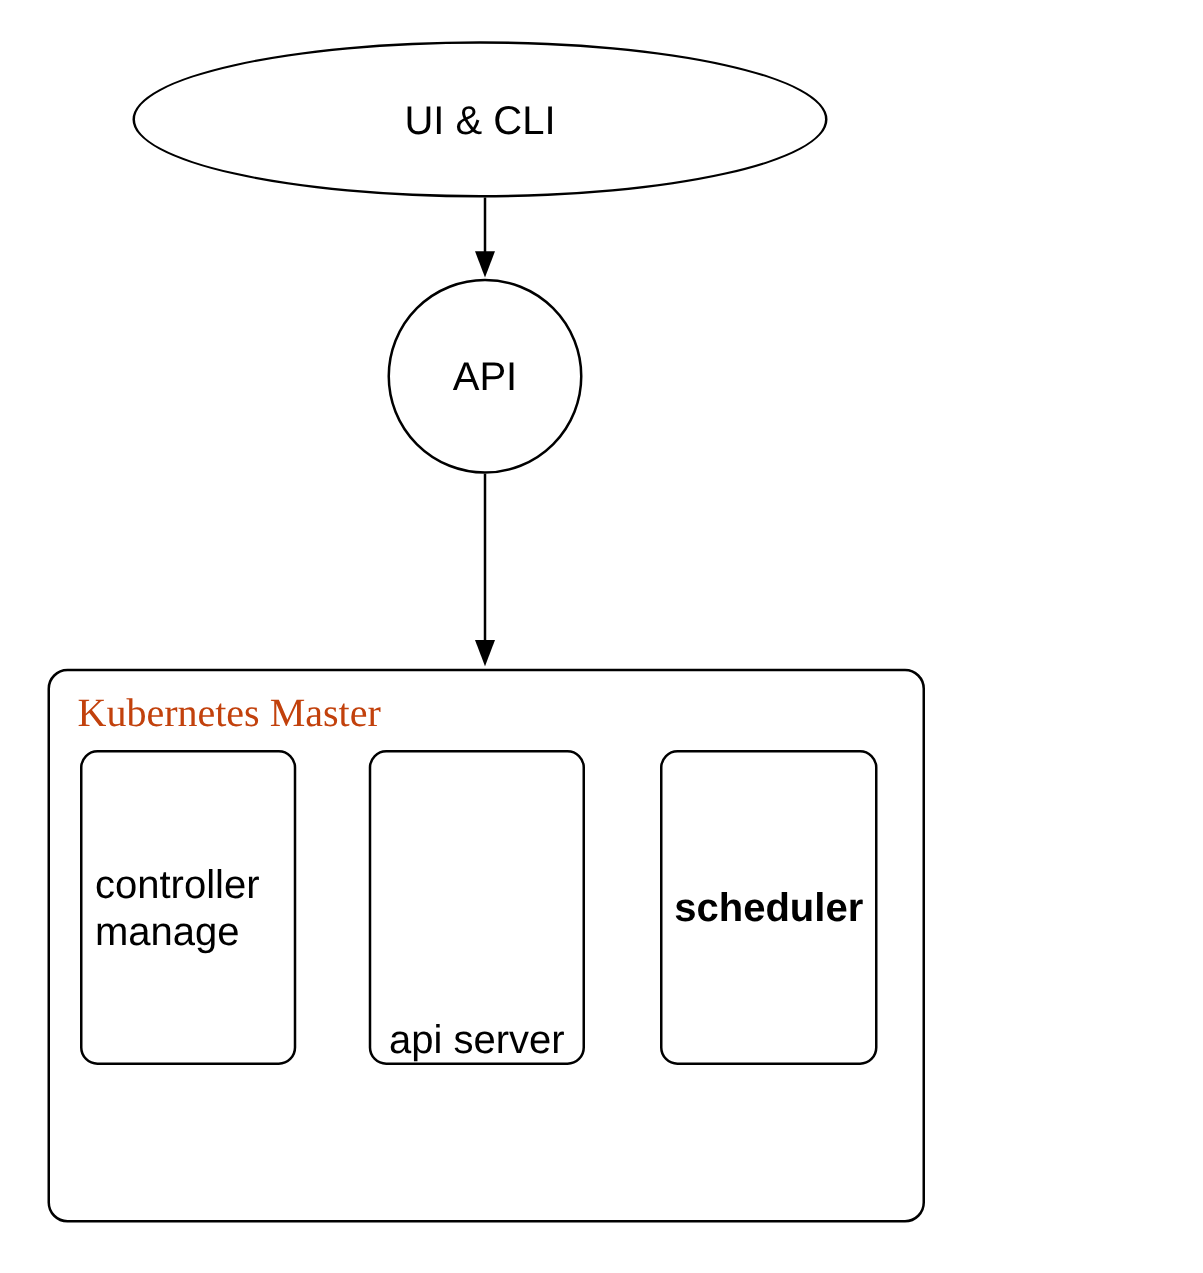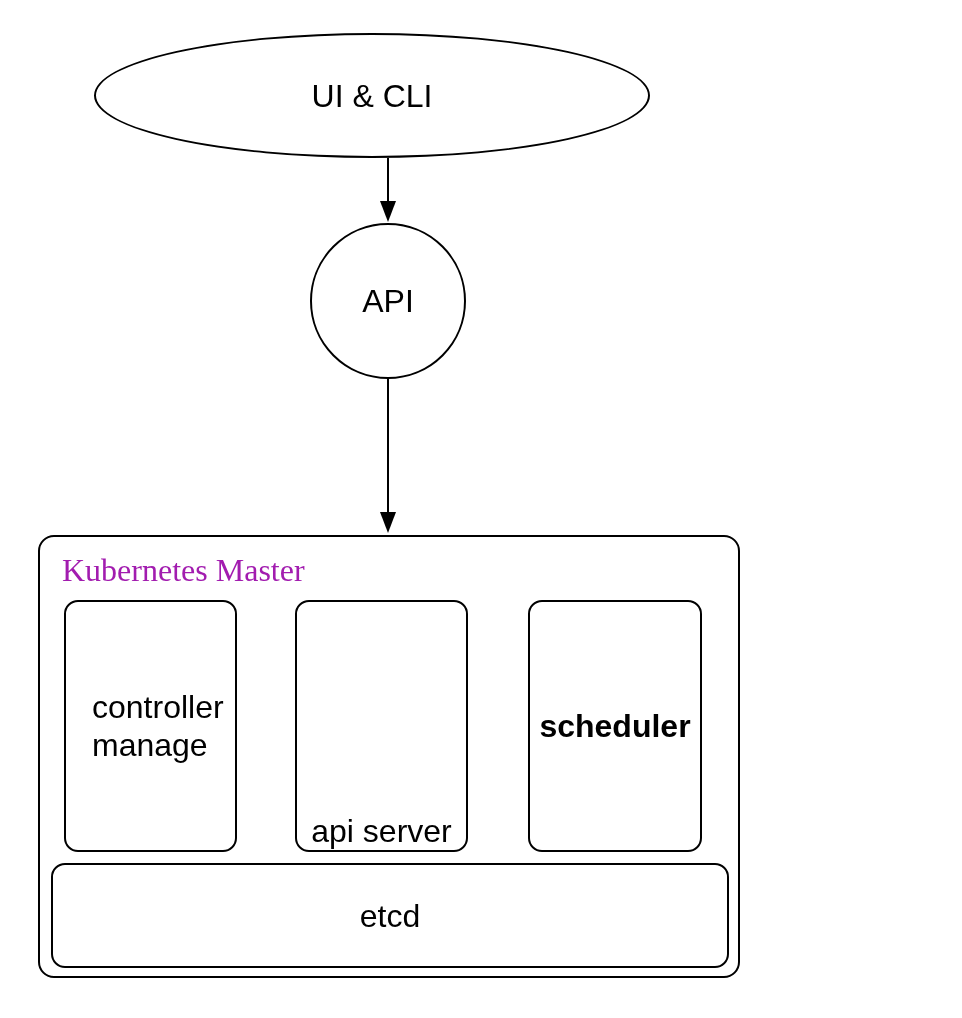--- a/index.html
+++ b/index.html
@@ -26,21 +26,21 @@
     justify-content: center;
   }
   .label {
     font-size: 32px;
     line-height: 38px;
     color: #000000;
     text-align: center;
   }
   
   .ellipse-ui-cli {
-    left: 94px; top: 33px;
+    left: 106px; top: 33px;
     width: 556px; height: 125px;
     border-radius: 50%;
   }
   
   .circle-api {
     left: 310px; top: 223px;
     width: 156px; height: 156px;
     border-radius: 50%;
     justify-content: center;
   }
@@ -59,30 +59,29 @@
     width: 702px; height: 443px;
     border-radius: 16px;
     display: block;
   }
   .master-title {
     position: absolute;
     left: 22px; top: 14px;
     font-family: "Liberation Serif", serif;
     font-size: 32px;
     line-height: 38px;
-    color: #a21caf;
+    color: #c2410c;
   }
   .inner-box {
     border-radius: 14px;
   }
   .box-controller {
     left: 24px; top: 63px;
     width: 173px; height: 252px;
     justify-content: flex-start;
-    padding-left: 16px;
   }
   .box-controller .label {
     text-align: left;
     padding-left: 10px;
     padding-right: 20px;
   }
   .box-api-server {
     left: 255px; top: 63px;
     width: 173px; height: 252px; align-items: flex-end;
   }
@@ -128,18 +127,15 @@
     </div>
 
     <div class="shape inner-box box-api-server">
       <span class="label">api server</span>
     </div>
 
     <div class="shape inner-box box-scheduler">
       <span class="label">scheduler</span>
     </div>
 
-    <div class="shape box-etcd">
-      <span class="label">etcd</span>
-    </div>
   </div>
 
 </div>
 
 </body></html>

